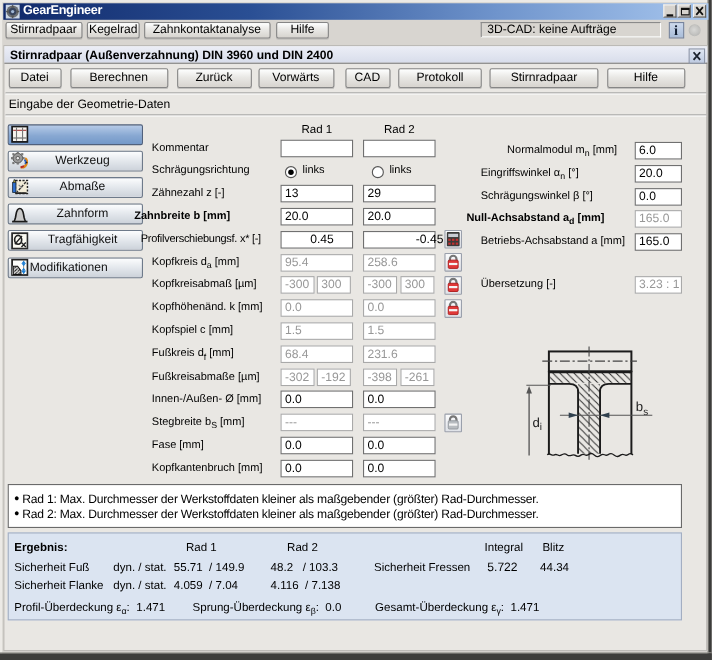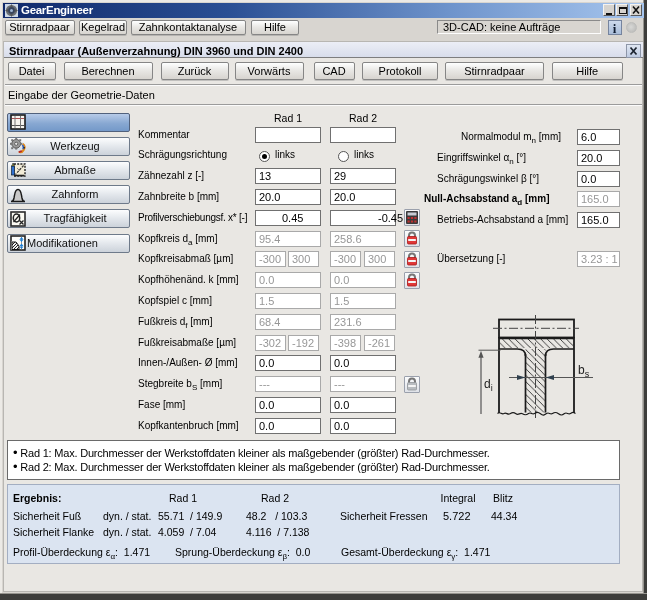--- a/index.html
+++ b/index.html
@@ -149,24 +149,24 @@
 <div class="lab" style="left:138px;top:149.3px;">Schrägungsrichtung</div>
 <div class="abs" style="left:259px;top:151.3px;width:11px;height:11px;border-radius:50%;border:1px solid #555;background:#fff;">
     <div class="abs" style="left:2px;top:2px;width:5px;height:5px;border-radius:50%;background:#000;"></div>
   </div>
 <div class="lab" style="left:275px;top:149.3px;">links</div>
 <div class="abs" style="left:338px;top:151.3px;width:11px;height:11px;border-radius:50%;border:1px solid #555;background:#fff;"></div>
 <div class="lab" style="left:354px;top:149.3px;">links</div>
 <div class="lab" style="left:138px;top:170.1px;">Zähnezahl z [-]</div>
 <div class="fld" style="left:255px;top:168.1px;width:66px;">13</div>
 <div class="fld" style="left:330px;top:168.1px;width:66px;">29</div>
-<div class="lab" style="left:138px;top:190.9px;">Zahnbreite b [mm]</div>
+<div class="lab" style="left:122px;top:190.9px;font-weight:bold;">Zahnbreite b [mm]</div>
 <div class="fld" style="left:255px;top:188.9px;width:66px;">20.0</div>
 <div class="fld" style="left:330px;top:188.9px;width:66px;">20.0</div>
-<div class="lab" style="left:138px;top:211.7px;"><span style="letter-spacing:-0.25px">Profilverschiebungsf. x* [-]</span></div>
+<div class="lab" style="left:128px;top:211.7px;"><span style="letter-spacing:-0.25px">Profilverschiebungsf. x* [-]</span></div>
 <div class="fld" style="left:255px;top:209.7px;width:66px;padding-left:26px;">0.45</div>
 <div class="fld" style="left:330px;top:209.7px;width:66px;padding-left:47px;">-0.45</div>
 <div class="lab" style="left:138px;top:232.5px;">Kopfkreis d<sub>a</sub> [mm]</div>
 <div class="fld dis" style="left:255px;top:230.5px;width:66px;">95.4</div>
 <div class="fld dis" style="left:330px;top:230.5px;width:66px;">258.6</div>
 <div class="lab" style="left:138px;top:253.3px;">Kopfkreisabmaß [µm]</div>
 <div class="fld dis" style="left:255px;top:251.3px;width:31px;">-300</div>
 <div class="fld dis" style="left:288px;top:251.3px;width:31px;">300</div>
 <div class="fld dis" style="left:330px;top:251.3px;width:31px;">-300</div>
 <div class="fld dis" style="left:364px;top:251.3px;width:31px;">300</div>

